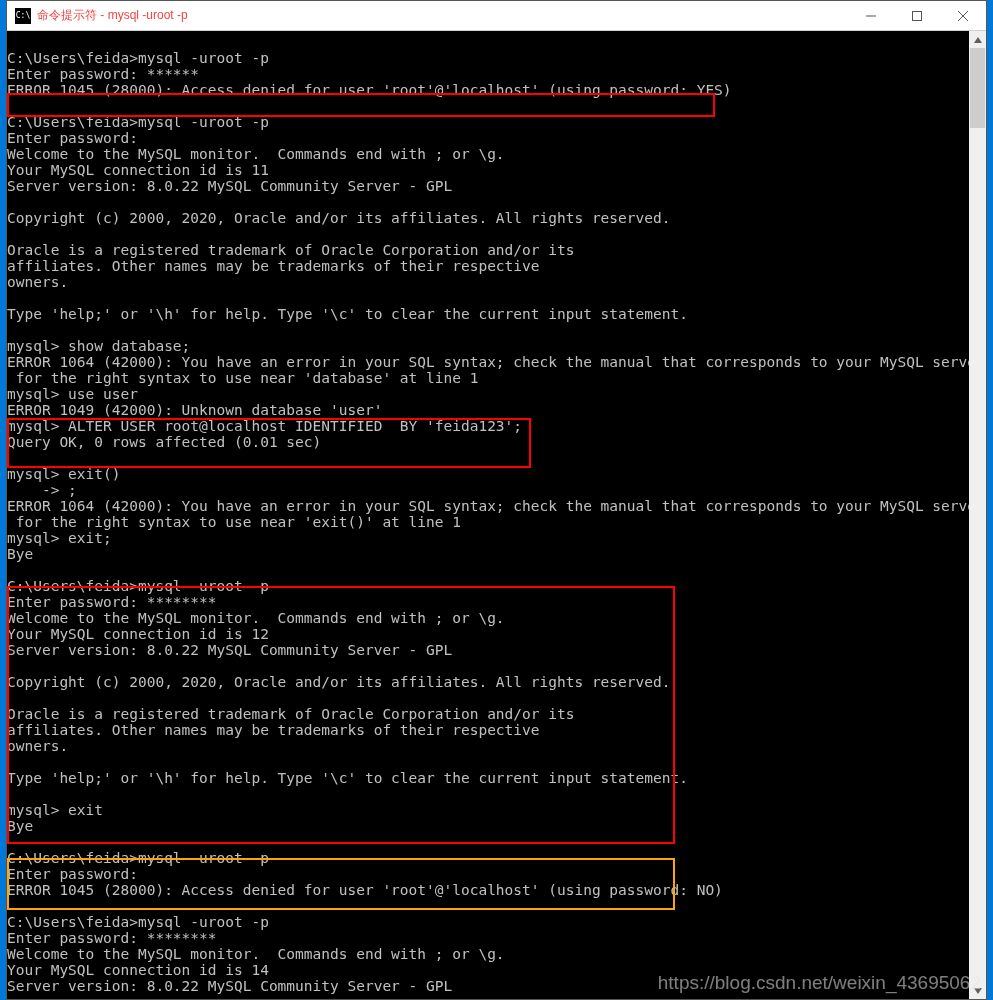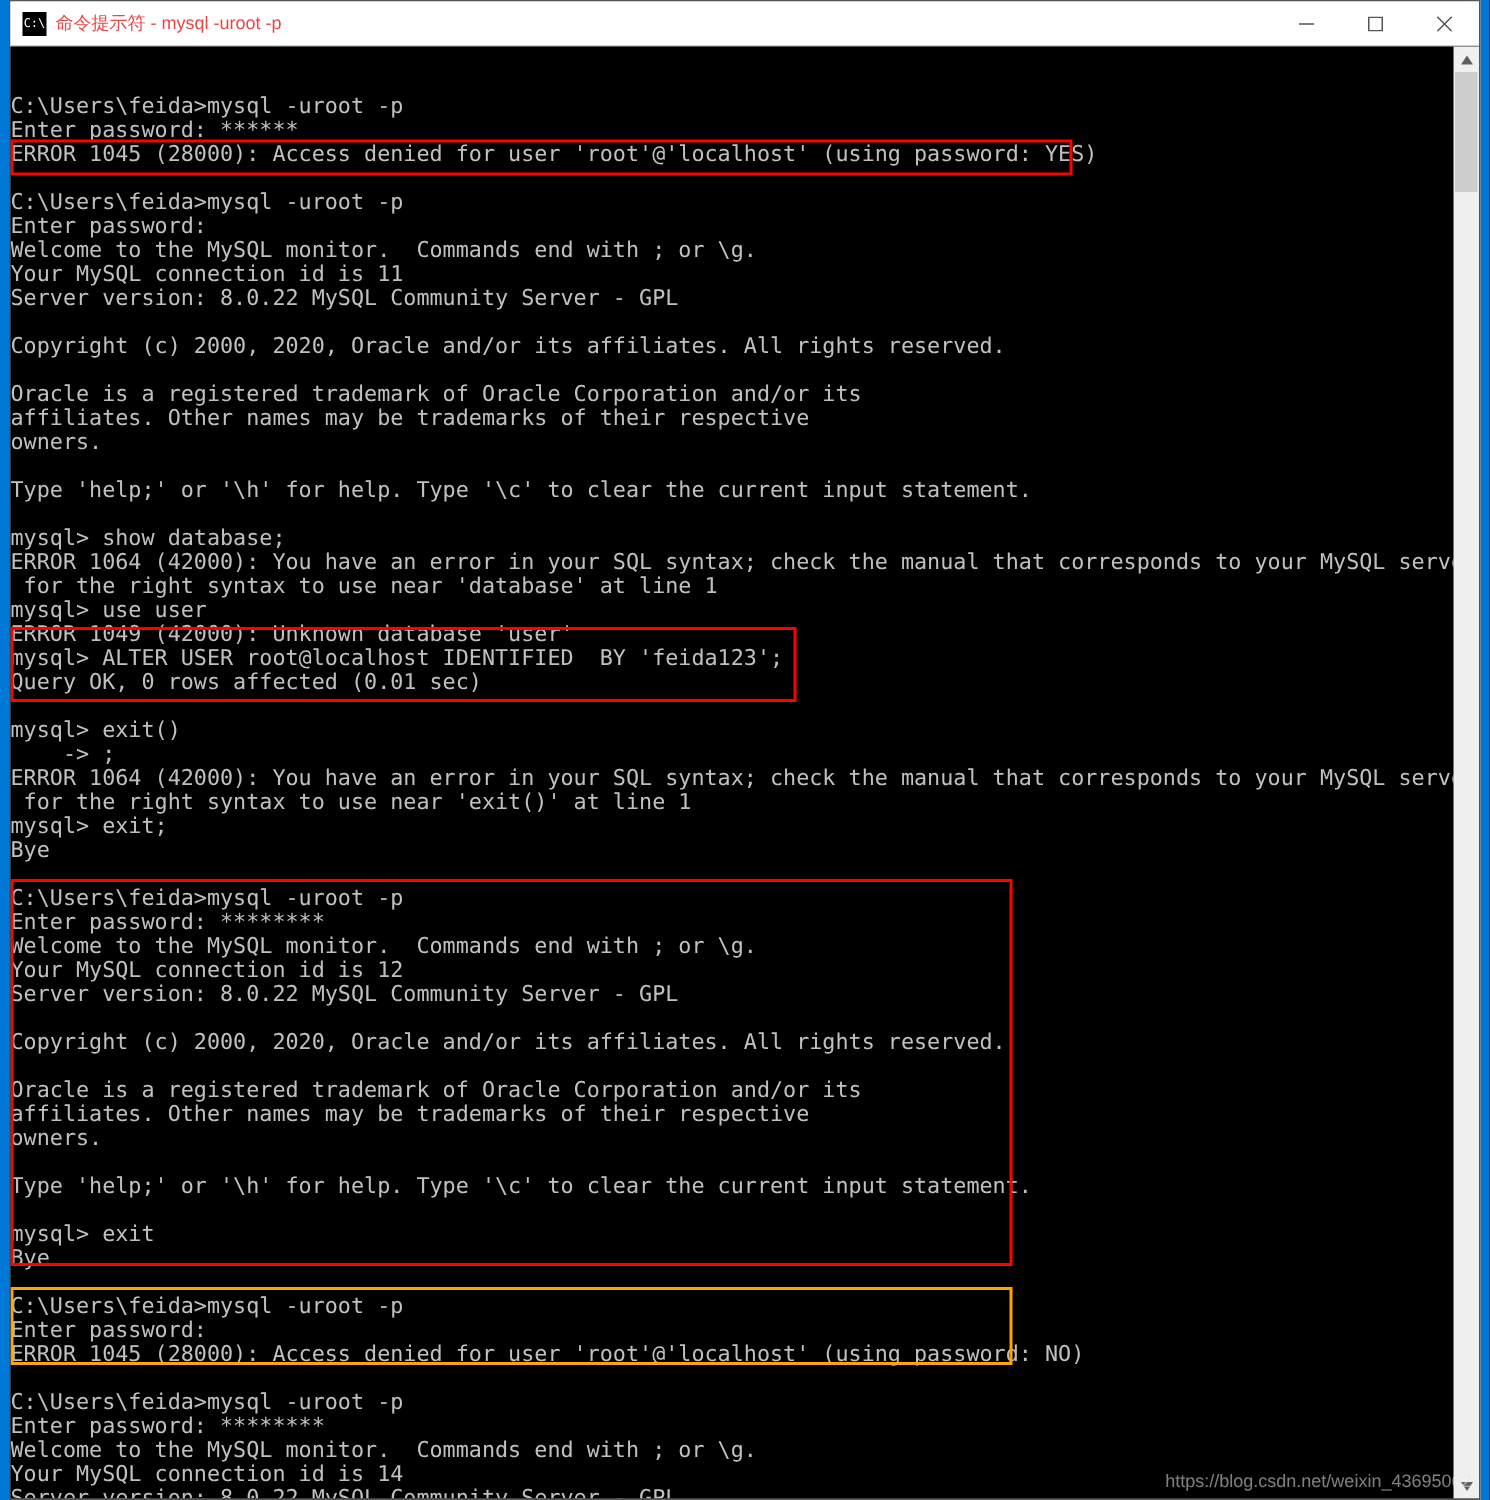--- a/index.html
+++ b/index.html
@@ -59,21 +59,21 @@
     overflow: hidden;
   }
   .terminal {
     flex: 1;
     background: #000;
     color: #c0c0c0;
     font-family: "NSimSun","SimSun","Consolas",monospace;
     font-size: 14.5px;
     line-height: 16px;
     white-space: pre;
-    padding: 16px 0 0 0;
+    padding: 3px 0 0 0;
     overflow: hidden;
     position: relative;
   }
   .terminal .line { white-space: pre; }
   .scrollbar {
     width: 17px;
     background: #f0f0f0;
     position: relative;
     flex-shrink: 0;
   }
@@ -97,21 +97,21 @@
     border: 2px solid;
     pointer-events:none;
   }
   .hl.red { border-color:#ff0000; }
   .hl.orange { border-color:#ffa500; }
   .watermark {
     position:absolute;
     right: 12px;
     bottom: 6px;
     color: rgba(230,230,230,0.55);
-    font-size: 12px;
+    font-size: 19px;
     font-family: Arial, sans-serif;
     pointer-events:none;
     text-align:right;
   }
 </style>
 </head>
 <body>
 
 <div class="window">
 

